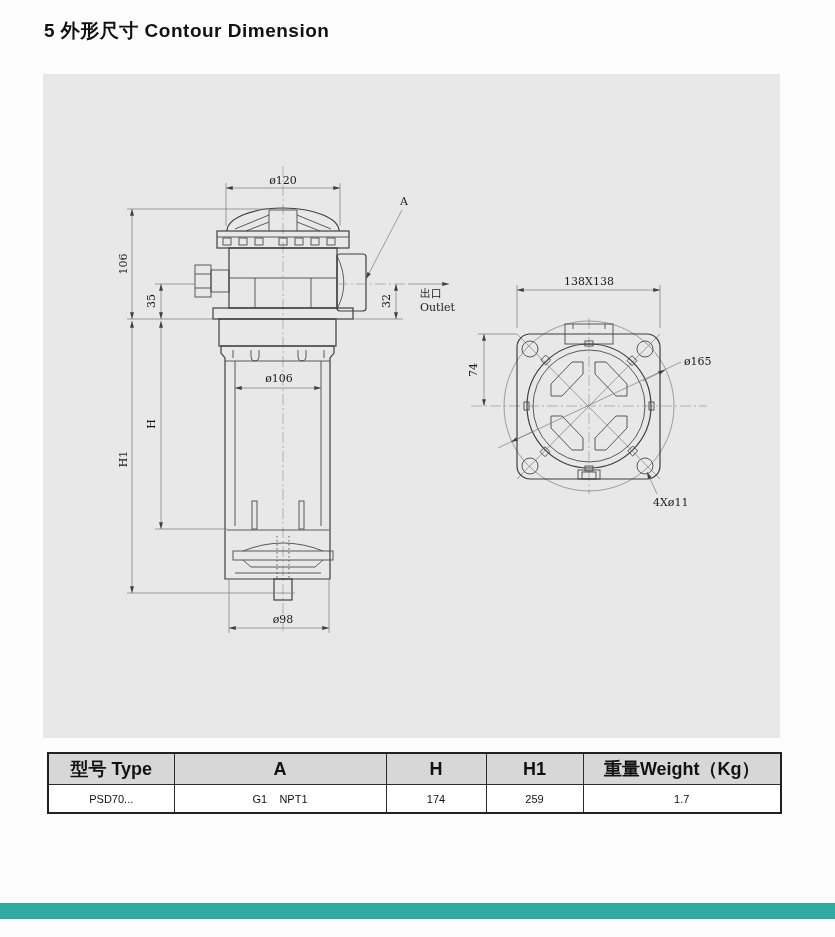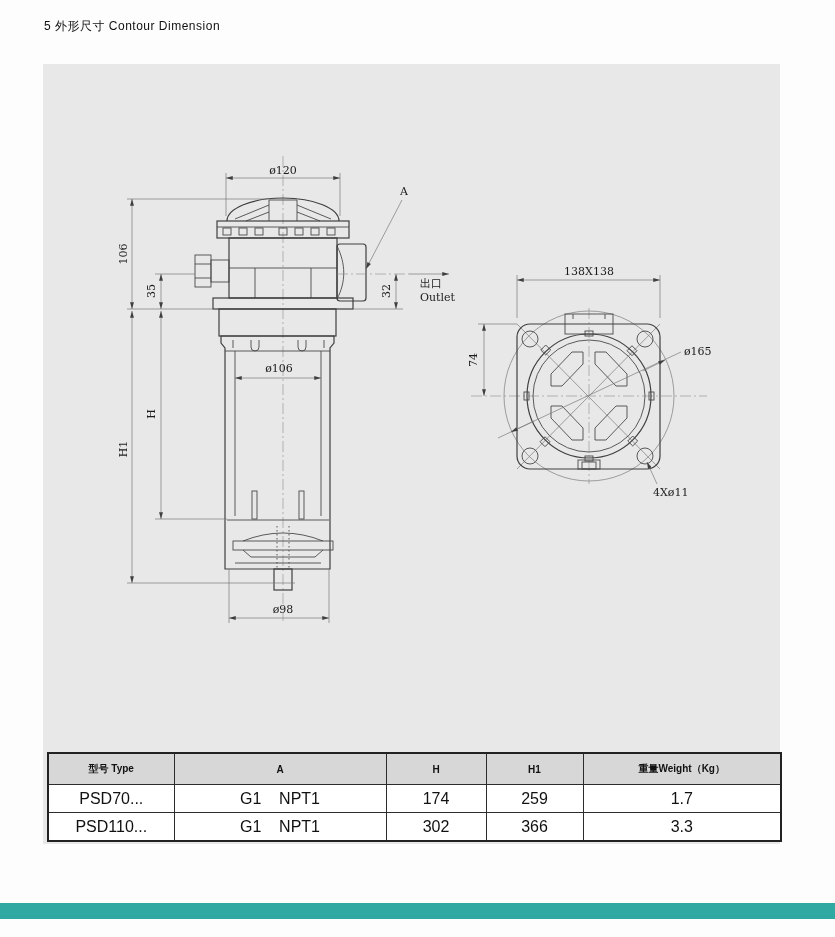--- a/index.html
+++ b/index.html
@@ -1,33 +1,33 @@
 <!DOCTYPE html>
 <html><head>
 <meta charset="utf-8">
 <style>
   html,body{margin:0;padding:0;}
   body{background:#ffffff;font-family:"Liberation Sans",sans-serif;}
   .page{position:relative;width:835px;height:937px;background:#fdfdfd;overflow:hidden;}
-  .title{position:absolute;left:44px;top:18px;font-size:12px;font-weight:normal;color:#111;letter-spacing:0.5px;}
-  .panel{position:absolute;left:43px;top:64px;width:737px;height:780px;background:#e8e8e8;}
+  .title{position:absolute;left:44px;top:18px;font-size:19px;font-weight:bold;color:#111;letter-spacing:0.5px;}
+  .panel{position:absolute;left:43px;top:74px;width:737px;height:664px;background:#e8e8e8;}
   .panel svg{display:block;width:737px;height:664px;}
   
   .ln{stroke:#3f3f3f;stroke-width:1.2;fill:none;}
   .ln2{stroke:#4a4a4a;stroke-width:0.9;fill:none;}
   .thin{stroke:#7a7a7a;stroke-width:0.7;fill:none;}
   .cl{stroke:#8a8a8a;stroke-width:0.6;fill:none;stroke-dasharray:11 3 2 3;}
   .dot{stroke:#4a4a4a;stroke-width:0.9;fill:none;stroke-dasharray:1.5 2.5;}
   .dtx{font-family:"DejaVu Serif",serif;font-size:11px;fill:#1c1c1c;}
   
   .spec-table{position:absolute;left:47px;top:752px;width:735px;border-collapse:collapse;table-layout:fixed;}
   .spec-table th,.spec-table td{border:1.4px solid #2c2c2c;text-align:center;white-space:pre;
      font-family:"Liberation Sans",sans-serif;color:#111;}
-  .spec-table th{background:#d7d7d7;font-size:10px;font-weight:bold;height:28px;}
-  .spec-table td{background:#fff;font-size:16px;height:25px;}
+  .spec-table th{background:#d7d7d7;font-size:18px;font-weight:bold;height:28px;}
+  .spec-table td{background:#fff;font-size:11px;height:25px;}
   .spec-table{border:2px solid #222;}
   .accent-bar{position:absolute;left:0;top:903px;width:835px;height:16px;}
 </style>
 </head>
 <body>
 
 <div class="page">
 
   <div class="title">5 外形尺寸 Contour Dimension</div>
 
@@ -246,24 +246,17 @@
       </tr>
     </thead>
     <tbody>
       <tr>
         <td>PSD70...</td>
         <td>G1    NPT1</td>
         <td>174</td>
         <td>259</td>
         <td>1.7</td>
       </tr>
-      <tr>
-        <td>PSD110...</td>
-        <td>G1    NPT1</td>
-        <td>302</td>
-        <td>366</td>
-        <td>3.3</td>
-      </tr>
     </tbody>
   </table>
 
   <div class="accent-bar" style="background: rgb(47, 169, 162);"></div>
 </div>
 
 </body></html>

